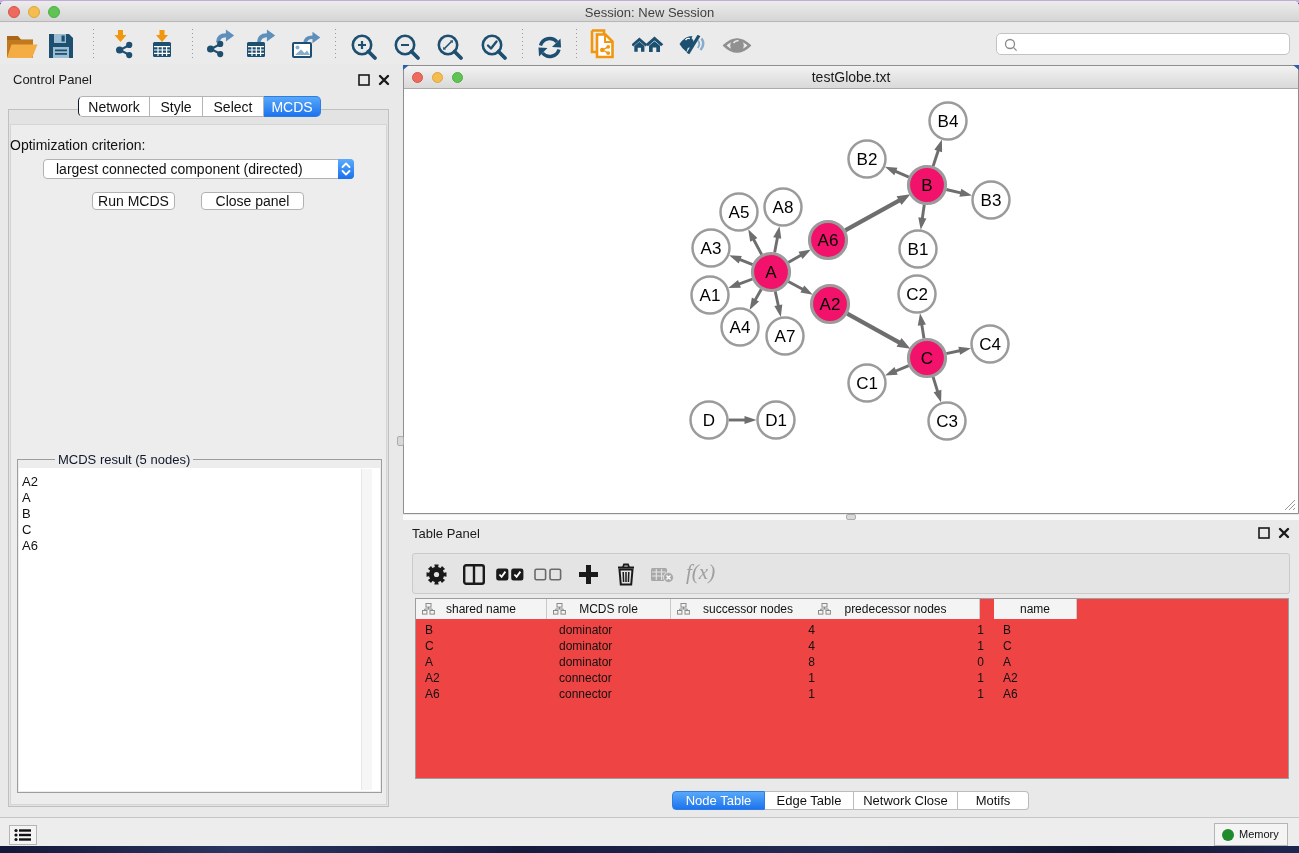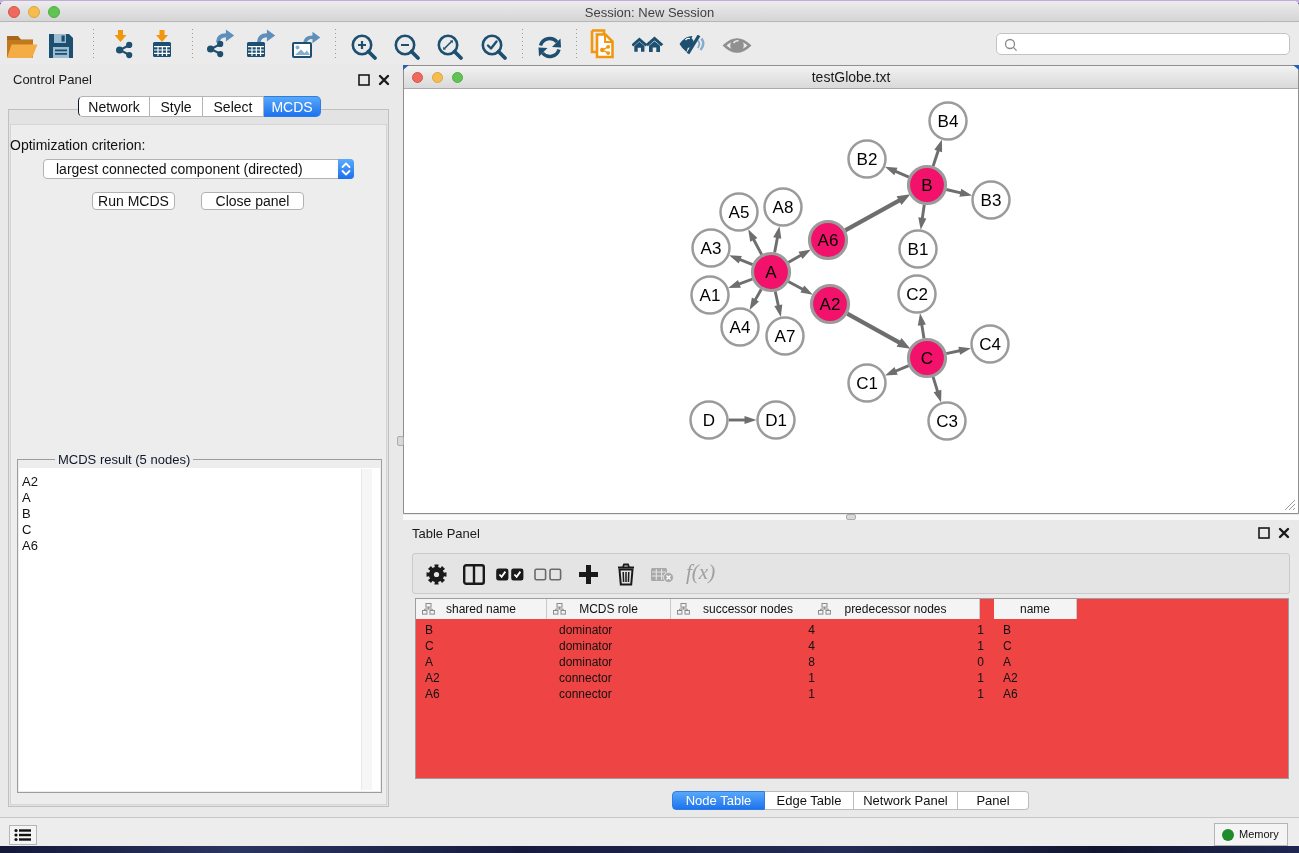--- a/index.html
+++ b/index.html
@@ -459,22 +459,22 @@
     <div class="trow" style="left:420px;top:71px;width:148px;text-align:right">1</div>
     <div class="trow" style="left:587px;top:71px">A2</div>
     <div class="trow" style="left:9px;top:87px">A6</div>
     <div class="trow" style="left:143px;top:87px">connector</div>
     <div class="trow" style="left:250px;top:87px;width:149px;text-align:right">1</div>
     <div class="trow" style="left:420px;top:87px;width:148px;text-align:right">1</div>
     <div class="trow" style="left:587px;top:87px">A6</div>
   </div>
   <div class="bt first sel" style="left:672px;width:93px">Node Table</div>
   <div class="bt" style="left:765px;width:89px">Edge Table</div>
-  <div class="bt" style="left:854px;width:104px">Network Panel</div>
-  <div class="bt last" style="left:958px;width:71px">Panel</div>
+  <div class="bt" style="left:854px;width:104px">Network Close</div>
+  <div class="bt last" style="left:958px;width:71px">Motifs</div>
 
   <div id="statusbar">
     <div id="listbtn">
       <svg width="18" height="14" style="position:absolute;left:4px;top:2px" viewBox="0 0 18 14">
         <circle cx="2" cy="2.5" r="1.6" fill="#111"></circle>
           <circle cx="2" cy="7" r="1.6" fill="#111"></circle>
           <circle cx="2" cy="11.5" r="1.6" fill="#111"></circle>
         <rect x="5" y="1.3" width="12" height="2.4" fill="#111"></rect>
           <rect x="5" y="5.8" width="12" height="2.4" fill="#111"></rect>
           <rect x="5" y="10.3" width="12" height="2.4" fill="#111"></rect>

